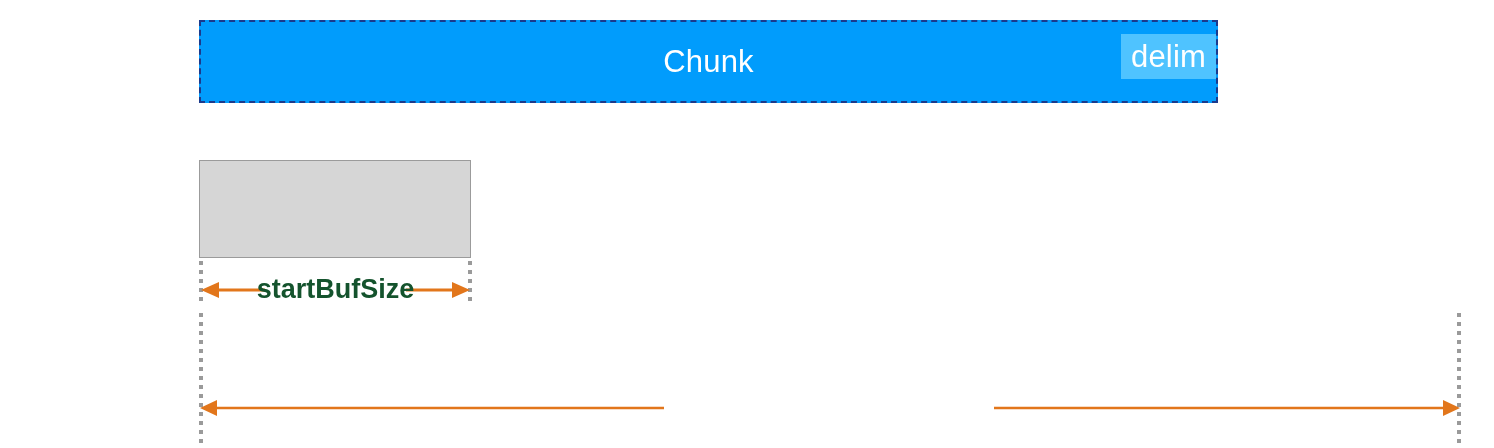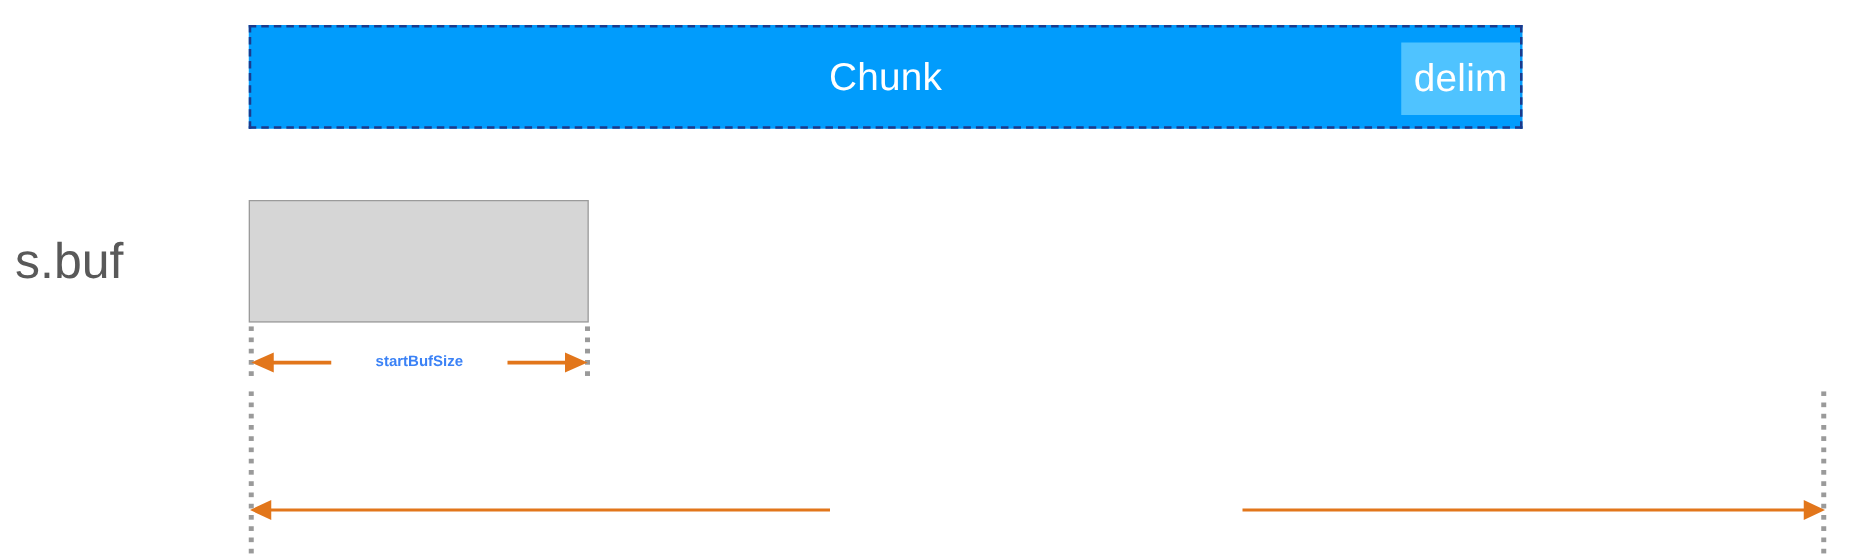--- a/index.html
+++ b/index.html
@@ -42,21 +42,21 @@
     color: #ffffff;
     font-size: 31px;
     letter-spacing: 0.2px;
     white-space: nowrap;
   }
   .delim-box {
     position: absolute;
     left: 1121px;
     top: 34px;
     width: 95px;
-    height: 58px;
+    height: 45px;
     background: #4FC3FF;
     display: flex;
     align-items: center;
     justify-content: center;
     box-sizing: border-box;
   }
   .delim-label {
     color: #ffffff;
     font-size: 31px;
     letter-spacing: 0.2px;
@@ -106,22 +106,22 @@
 
   .m-text {
     position: absolute;
     white-space: nowrap;
     text-align: center;
   }
   .m-start-text {
     left: 199px;
     top: 275px;
     width: 273px;
-    color: #3b82f6;
-    font-size: 12px;
+    color: #14532d;
+    font-size: 27px;
     font-weight: bold;
     line-height: 28px;
   }
   .m-max-text {
     left: 199px;
     top: 390px;
     width: 1262px;
     color: #595959;
     font-size: 28px;
     line-height: 36px;
@@ -132,21 +132,20 @@
 
 <div id="diagram">
 
   <div class="chunk-bar">
     <div class="chunk-label">Chunk</div>
   </div>
   <div class="delim-box">
     <span class="delim-label">delim</span>
   </div>
 
-  <div class="sbuf-label">s.buf</div>
   <div class="buf-box"></div>
 
   <div class="vline v-short-left"></div>
   <div class="vline v-short-right"></div>
   <div class="vline v-long-left"></div>
   <div class="vline v-long-right"></div>
 
   <div class="measure m-start">
     <svg width="273" height="36" viewBox="0 0 273 36">
       <line x1="16" y1="18" x2="66" y2="18" stroke="#E2761B" stroke-width="3"></line>

